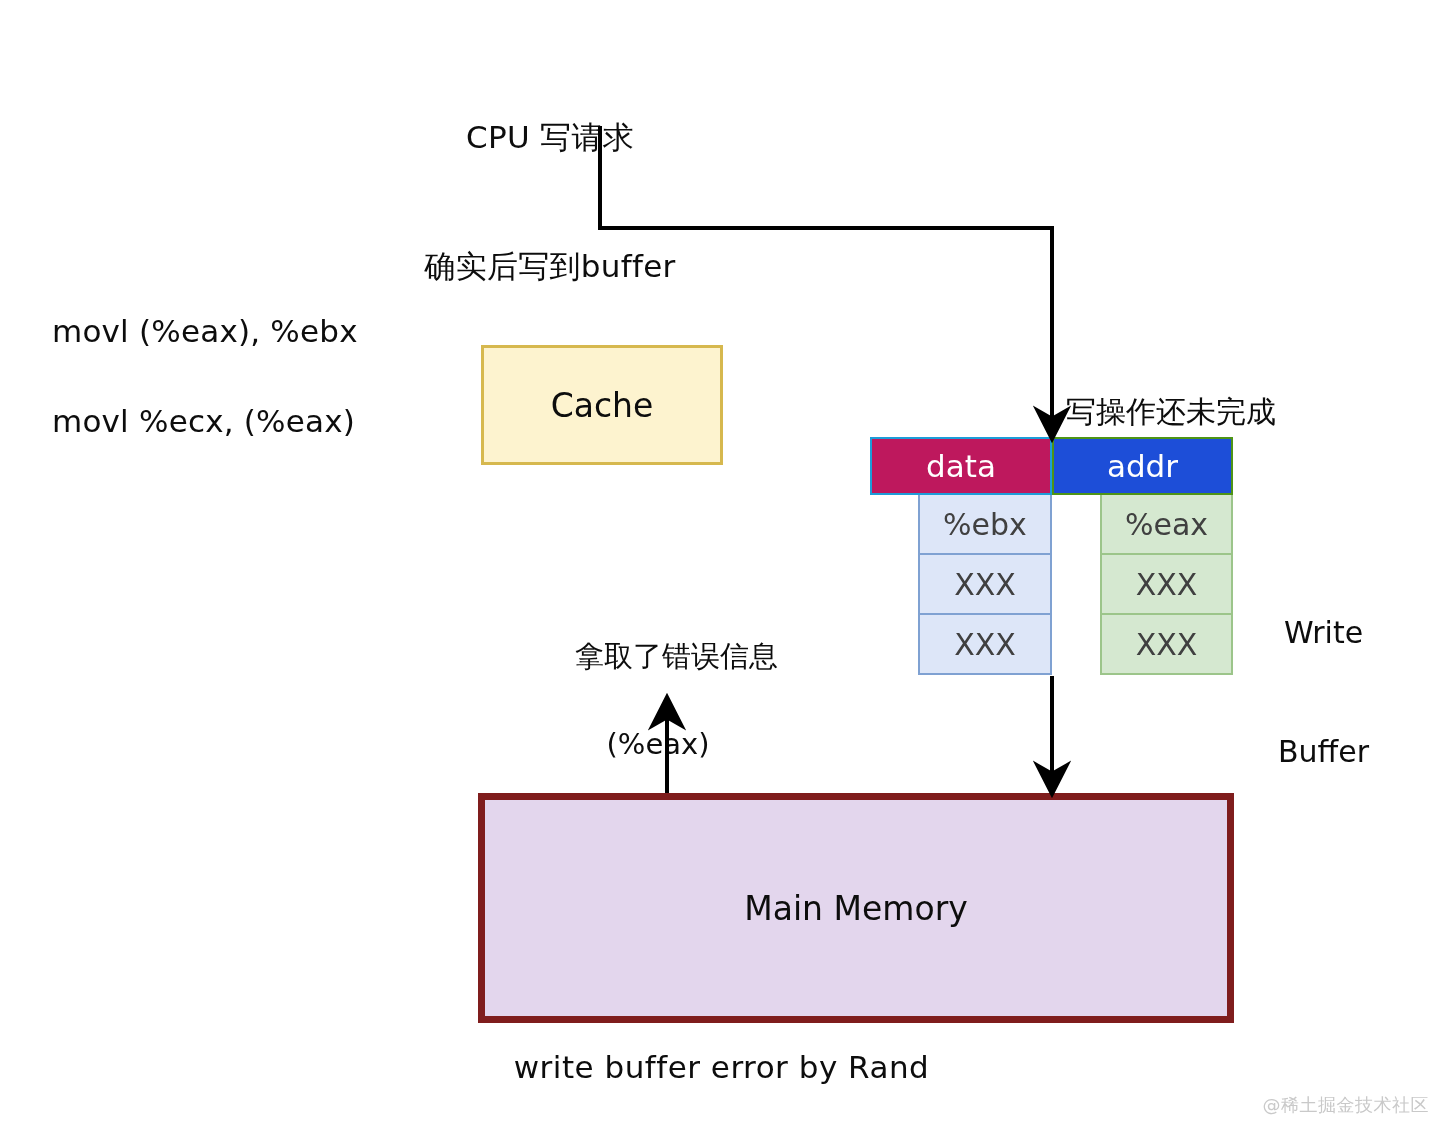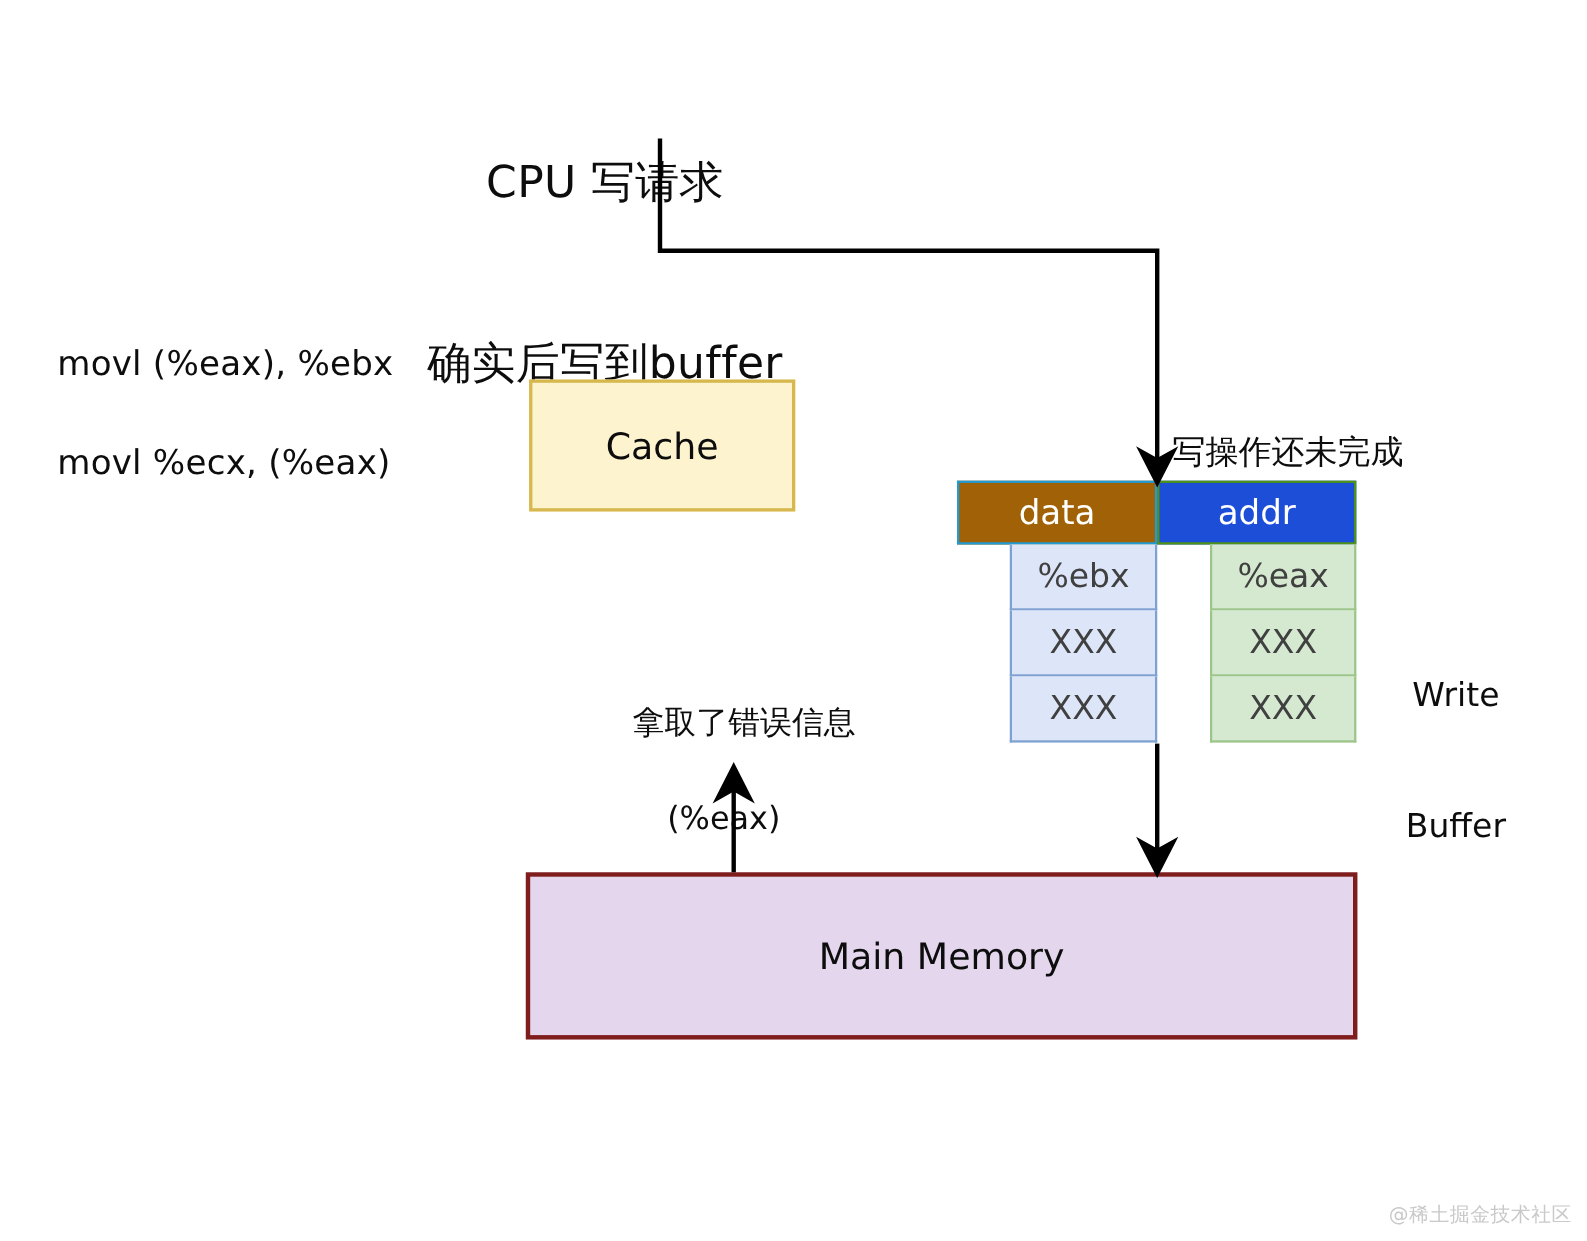--- a/index.html
+++ b/index.html
@@ -23,21 +23,21 @@
   
   .txt {
     font-family: "DejaVu Sans", "Liberation Sans", sans-serif;
     color: #0d0d0d;
     white-space: pre;
     line-height: 1.30;
   }
   .cpu-note {
     left: 0; top: 36px; width: 1100px;
     text-align: center;
-    font-size: 40px;
+    font-size: 31px;
     letter-spacing: 0.3px;
   }
   .cpu-note .l1 { display: block; }
   .cpu-note .l2 { display: block; margin-top: 9px; }
 
   .asm {
     left: 52px;
     font-size: 31px;
     letter-spacing: 0.2px;
     margin-top: 12px;
@@ -86,23 +86,23 @@
     border: 3px solid #d6b84e;
     box-sizing: border-box;
     display: flex; align-items: center; justify-content: center;
     font-size: 33px;
     font-family: "DejaVu Sans", "Liberation Sans", sans-serif;
     color: #0d0d0d;
   }
 
   .memory-box {
     left: 478px; top: 793px;
-    width: 756px; height: 152px;
+    width: 756px; height: 230px;
     background: #e3d6ed;
-    border: 4px solid #7f1d1d;
+    border: 7px solid #7f1d1d;
     box-sizing: border-box;
     display: flex; align-items: center; justify-content: center;
     font-size: 33px;
     font-family: "DejaVu Sans", "Liberation Sans", sans-serif;
     color: #0d0d0d;
   }
 
   
   .wb-table {
     left: 870px; top: 437px;
@@ -114,21 +114,21 @@
   .wb-col.addr { width: 181px; }
 
   .wb-head {
     height: 58px;
     display: flex; align-items: center; justify-content: center;
     font-size: 31px;
     color: #ffffff;
     box-sizing: border-box;
     font-family: "DejaVu Sans", "Liberation Sans", sans-serif;
   }
-  .wb-col.data .wb-head { background: #a16207; border: 2px solid #1d9cd8; }
+  .wb-col.data .wb-head { background: #be185d; border: 2px solid #1d9cd8; }
   .wb-col.addr .wb-head { background: #1d4ed8; border: 2px solid #4e9416; }
 
   .wb-cell {
     height: 60px;
     display: flex; align-items: center; justify-content: center;
     font-size: 30px;
     color: #404040;
     box-sizing: border-box;
     font-family: "DejaVu Sans", "Liberation Sans", sans-serif;
     margin-left: 48px;
@@ -200,16 +200,17 @@
       </marker>
     </defs>
 
     <path d="M600,126 L600,228 L1052,228 L1052,424" fill="none" stroke="#000000" stroke-width="4" marker-end="url(#ah)"></path>
 
     <path d="M1052,676 L1052,779" fill="none" stroke="#000000" stroke-width="4" marker-end="url(#ah)"></path>
 
     <path d="M667,793 L667,712" fill="none" stroke="#000000" stroke-width="4" marker-end="url(#ah)"></path>
   </svg>
 
+  <div class="abs txt caption">write buffer error by Rand</div>
 
   <div class="abs txt watermark">@稀土掘金技术社区</div>
 
 </div>
 
 </body></html>

